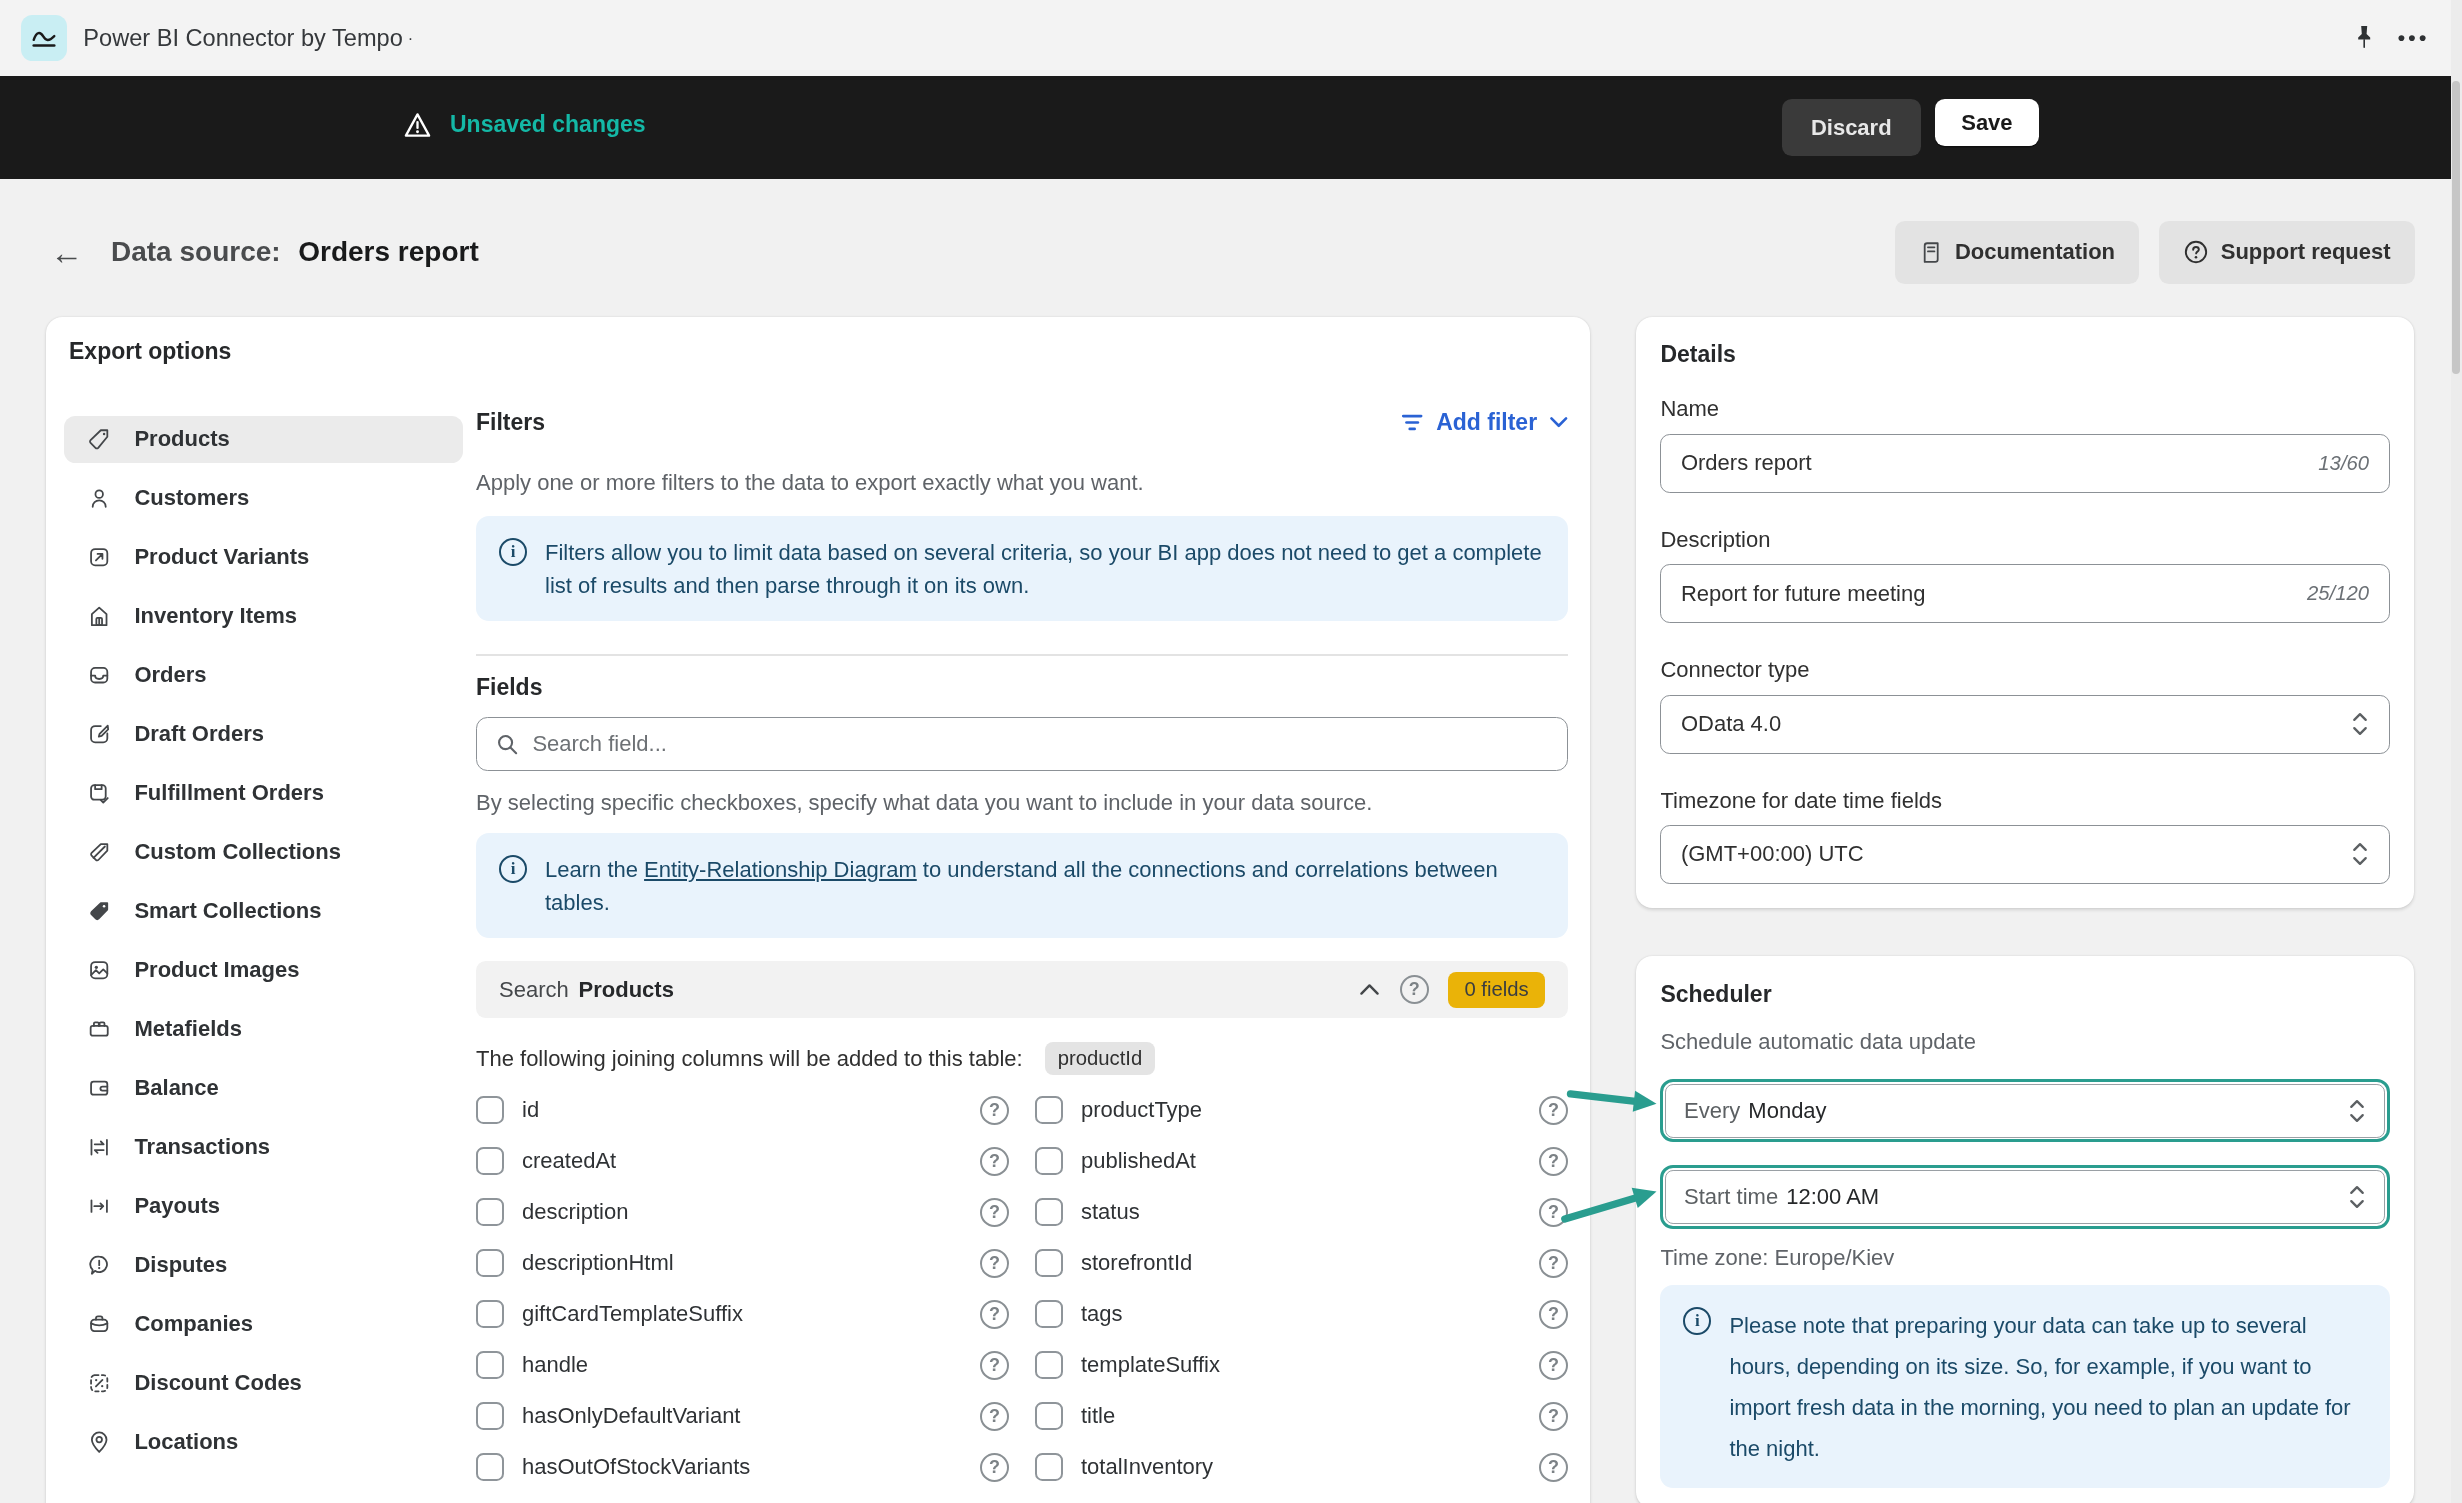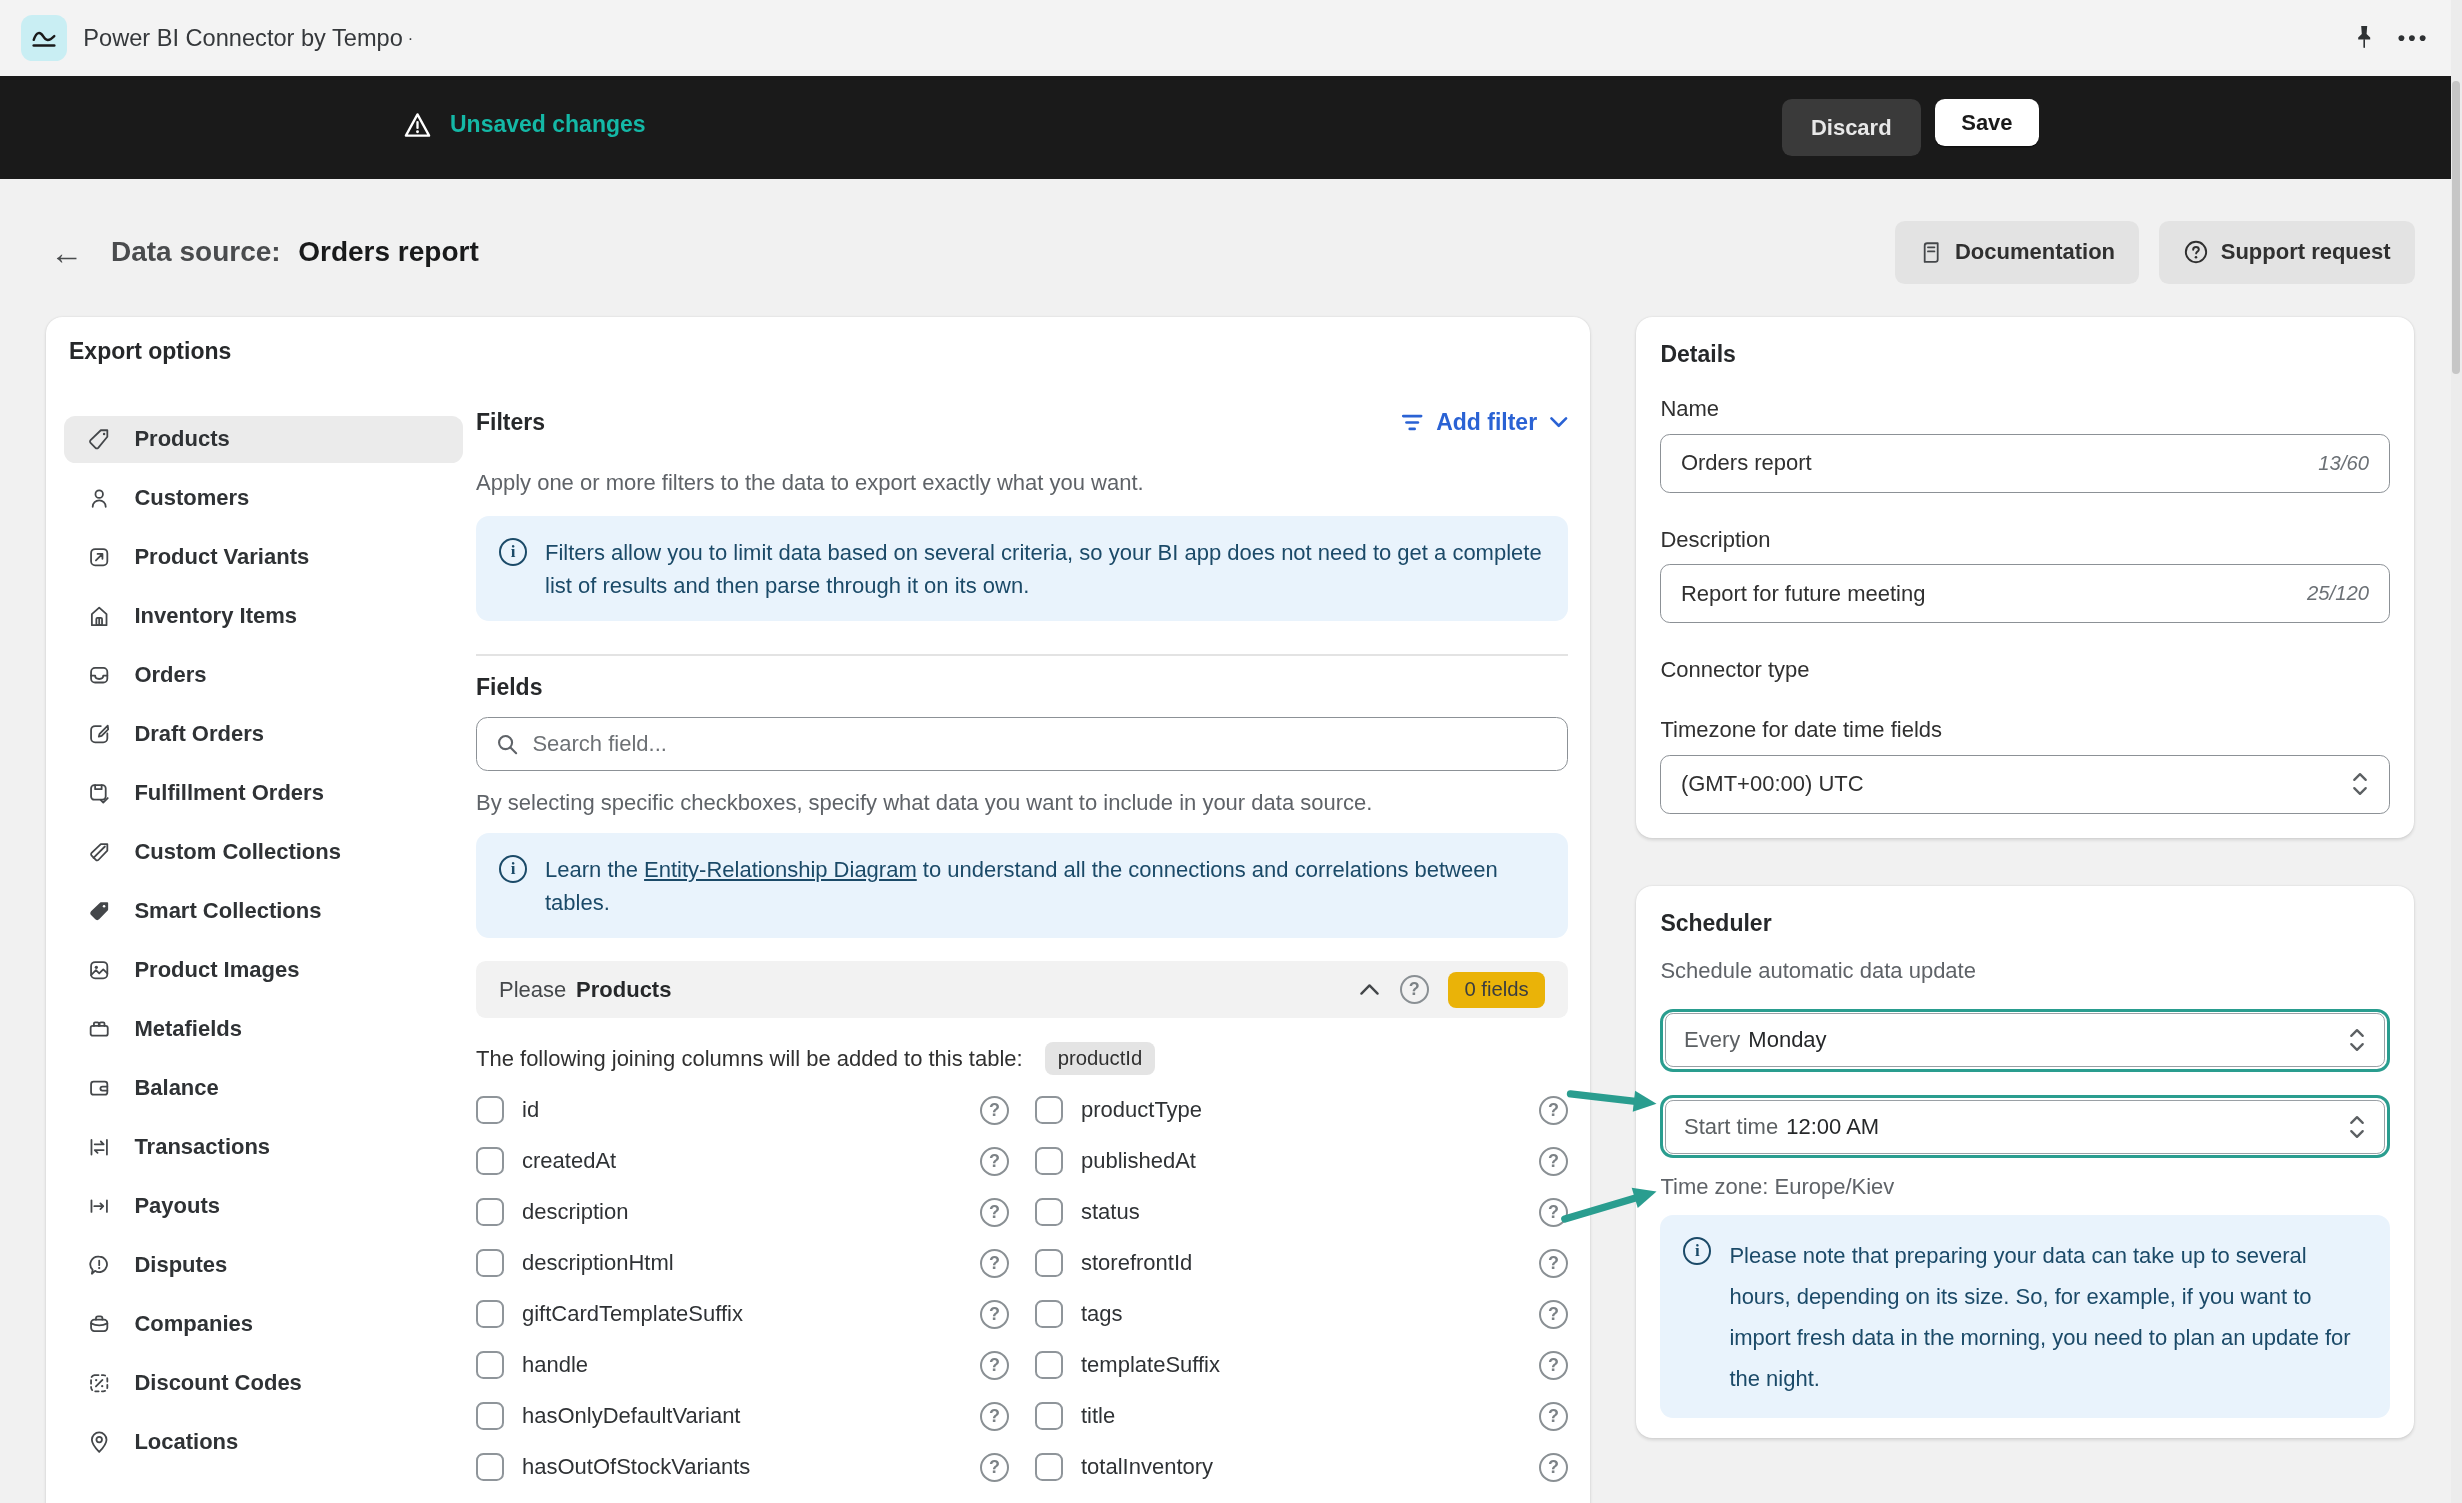--- a/index.html
+++ b/index.html
@@ -396,21 +396,21 @@
         </div>
 
         <div class="gray-desc" style="margin-top:19.5px">By selecting specific checkboxes, specify what data you want to include in your data source.</div>
 
         <div class="banner" style="margin-top:18px">
           <span class="info-icon">i</span>
           <span class="btxt"><span>Learn the </span><a href="#">Entity-Relationship Diagram</a><span> to understand all the connections and correlations between tables.</span></span>
         </div>
 
         <div class="table-bar">
-          <span class="tb-label">Please</span>
+          <span class="tb-label">Search</span>
           <span class="tb-name">Products</span>
           <div class="tb-right">
             <svg width="21" height="13" viewBox="0 0 26 16">
               <path d="M3 13 13 3l10 10" stroke="#44474a" stroke-width="3" fill="none" stroke-linecap="round" stroke-linejoin="round"></path>
             </svg>
             <span class="help" style="margin-left:0"></span>
             <span class="pill">0 fields</span>
           </div>
         </div>
 
@@ -526,20 +526,27 @@
           <span class="counter">13/60</span>
         </div>
 
         <div class="flabel-sm gap-lg">Description</div>
         <div class="inputbox">
           <input type="text" value="Report for future meeting" style="">
           <span class="counter">25/120</span>
         </div>
 
         <div class="flabel-sm gap-lg">Connector type</div>
+        <div class="selectbox">
+          <span class="val">OData 4.0</span>
+          <svg class="stepper" viewBox="0 0 22 34">
+            <path d="M4 12 11 5l7 7" stroke="#5c6063" stroke-width="2.8" fill="none" stroke-linecap="round" stroke-linejoin="round"></path>
+            <path d="M4 22 11 29l7-7" stroke="#5c6063" stroke-width="2.8" fill="none" stroke-linecap="round" stroke-linejoin="round"></path>
+          </svg>
+        </div>
 
         <div class="flabel-sm gap-lg">Timezone for date time fields</div>
         <div class="selectbox">
           <span class="val">(GMT+00:00) UTC</span>
           <svg class="stepper" viewBox="0 0 22 34">
             <path d="M4 12 11 5l7 7" stroke="#5c6063" stroke-width="2.8" fill="none" stroke-linecap="round" stroke-linejoin="round"></path>
             <path d="M4 22 11 29l7-7" stroke="#5c6063" stroke-width="2.8" fill="none" stroke-linecap="round" stroke-linejoin="round"></path>
           </svg>
         </div>
       </div>

